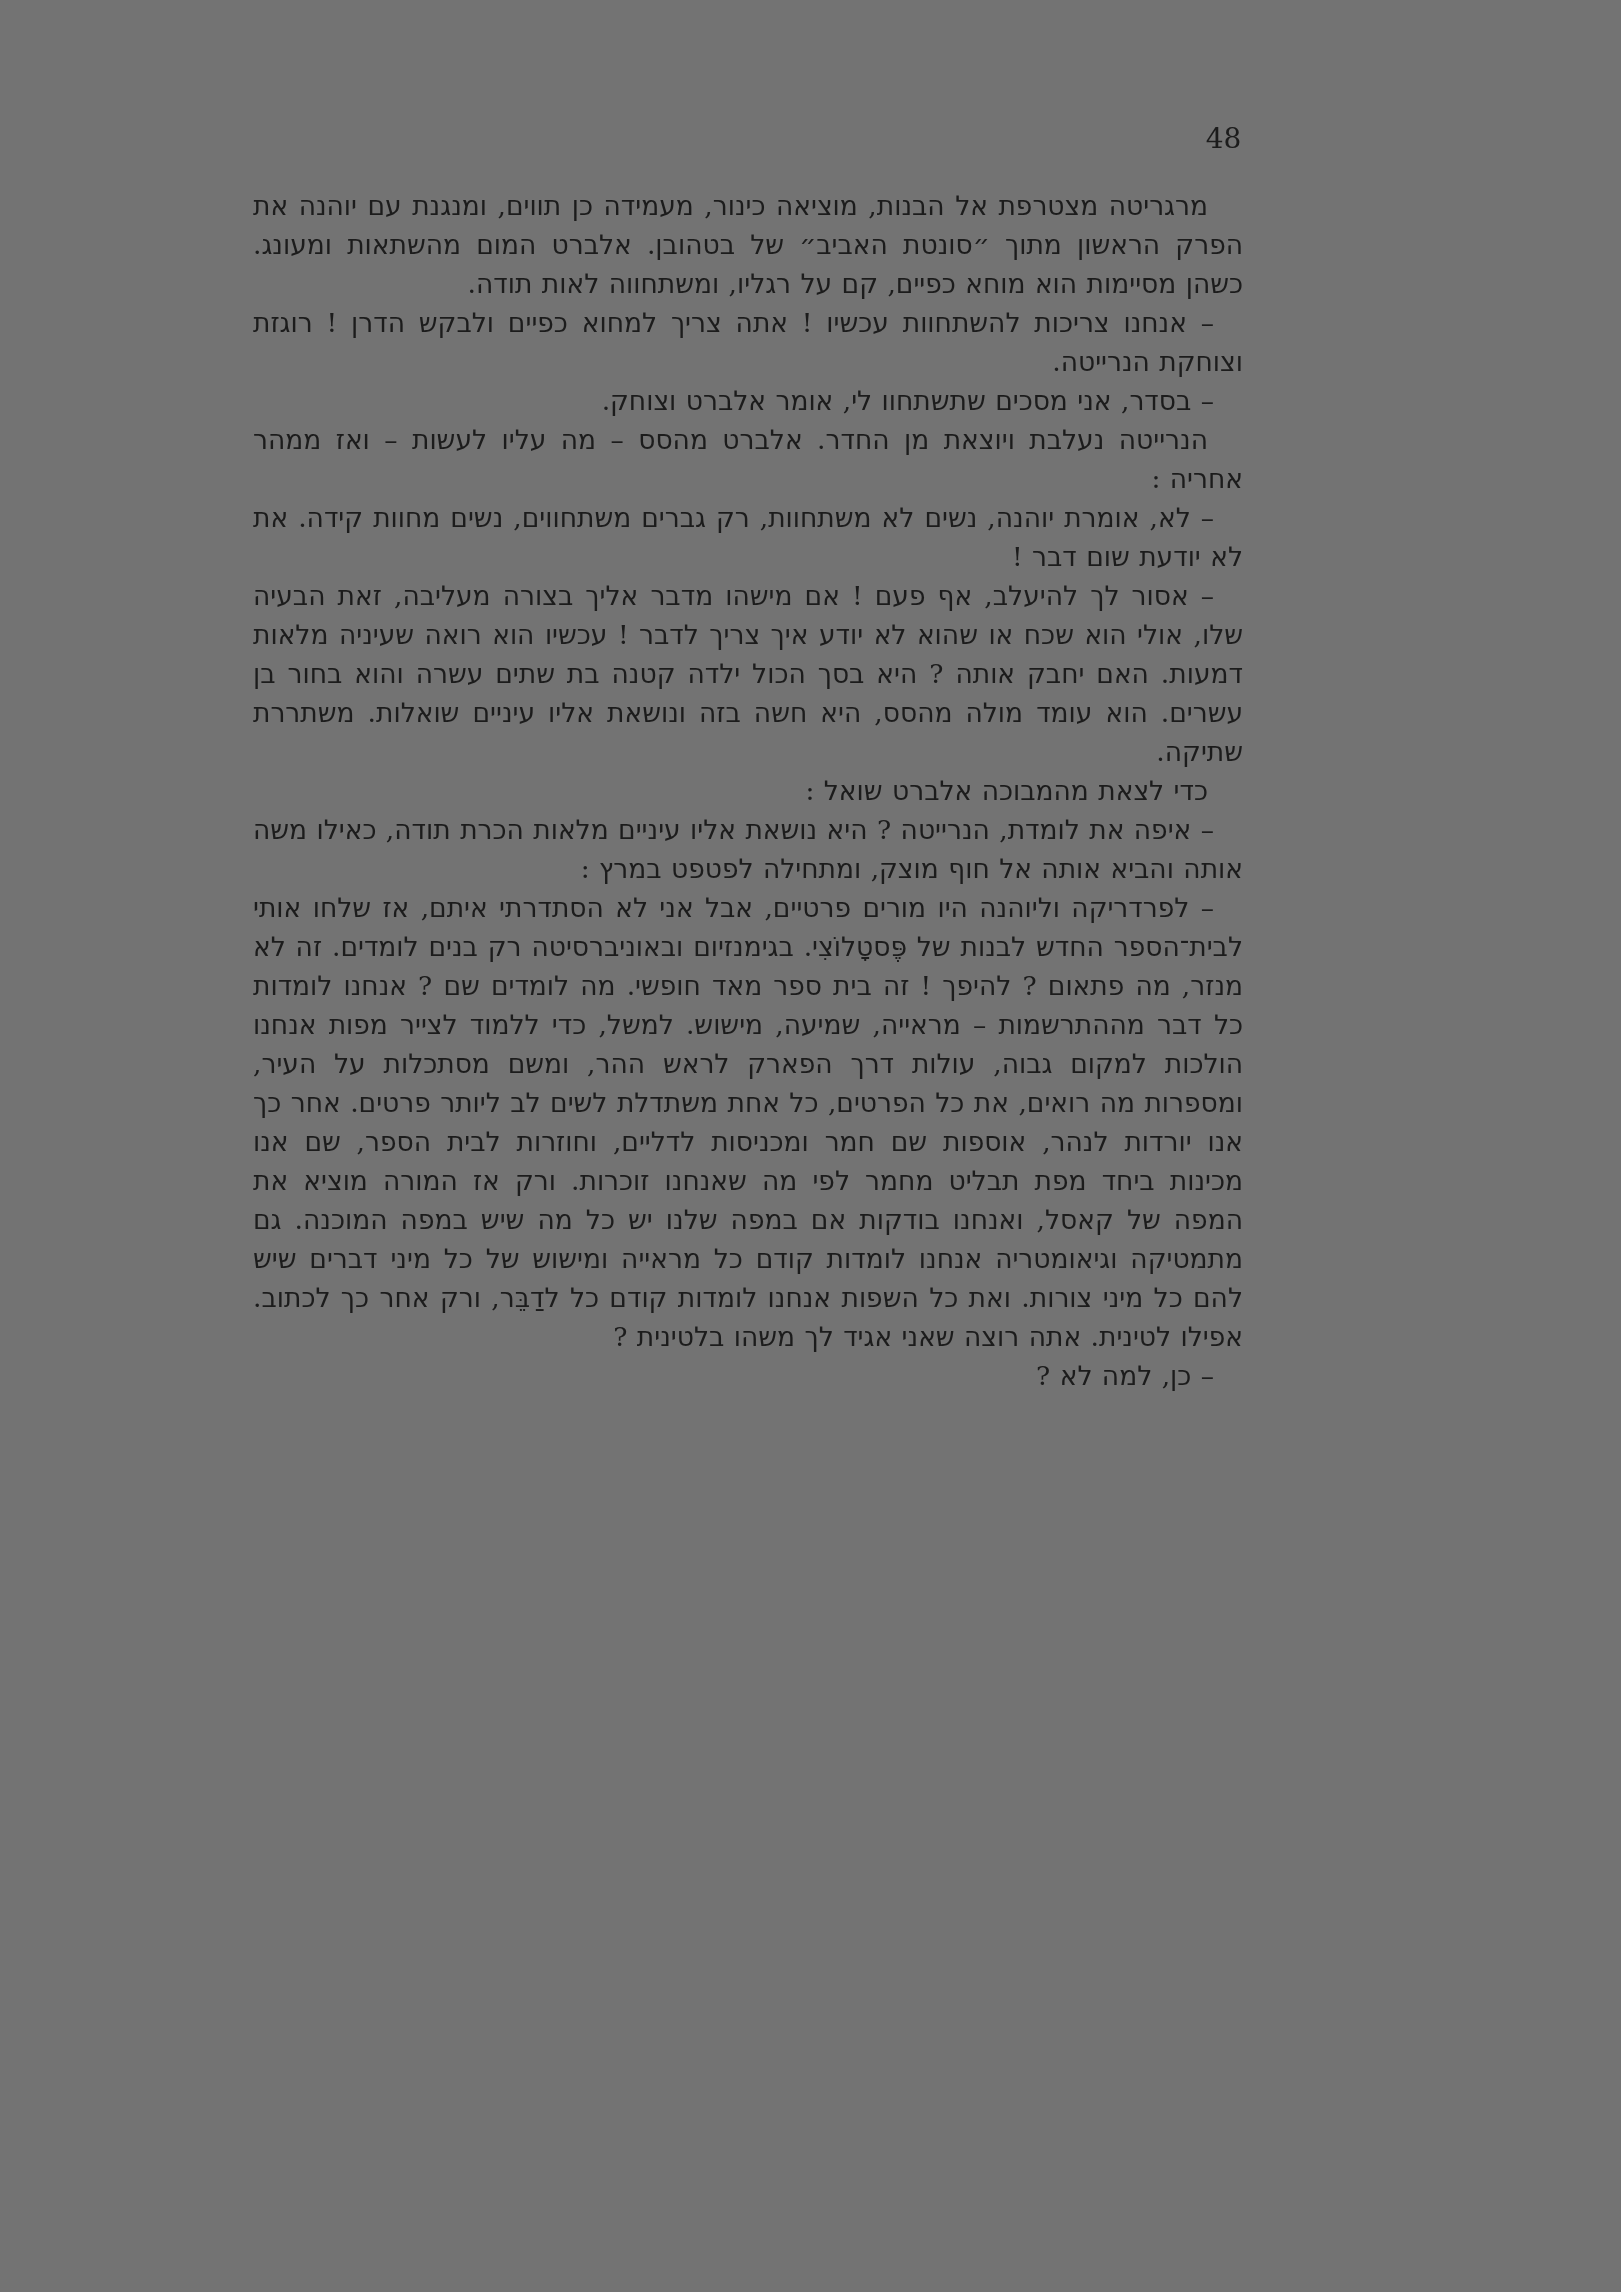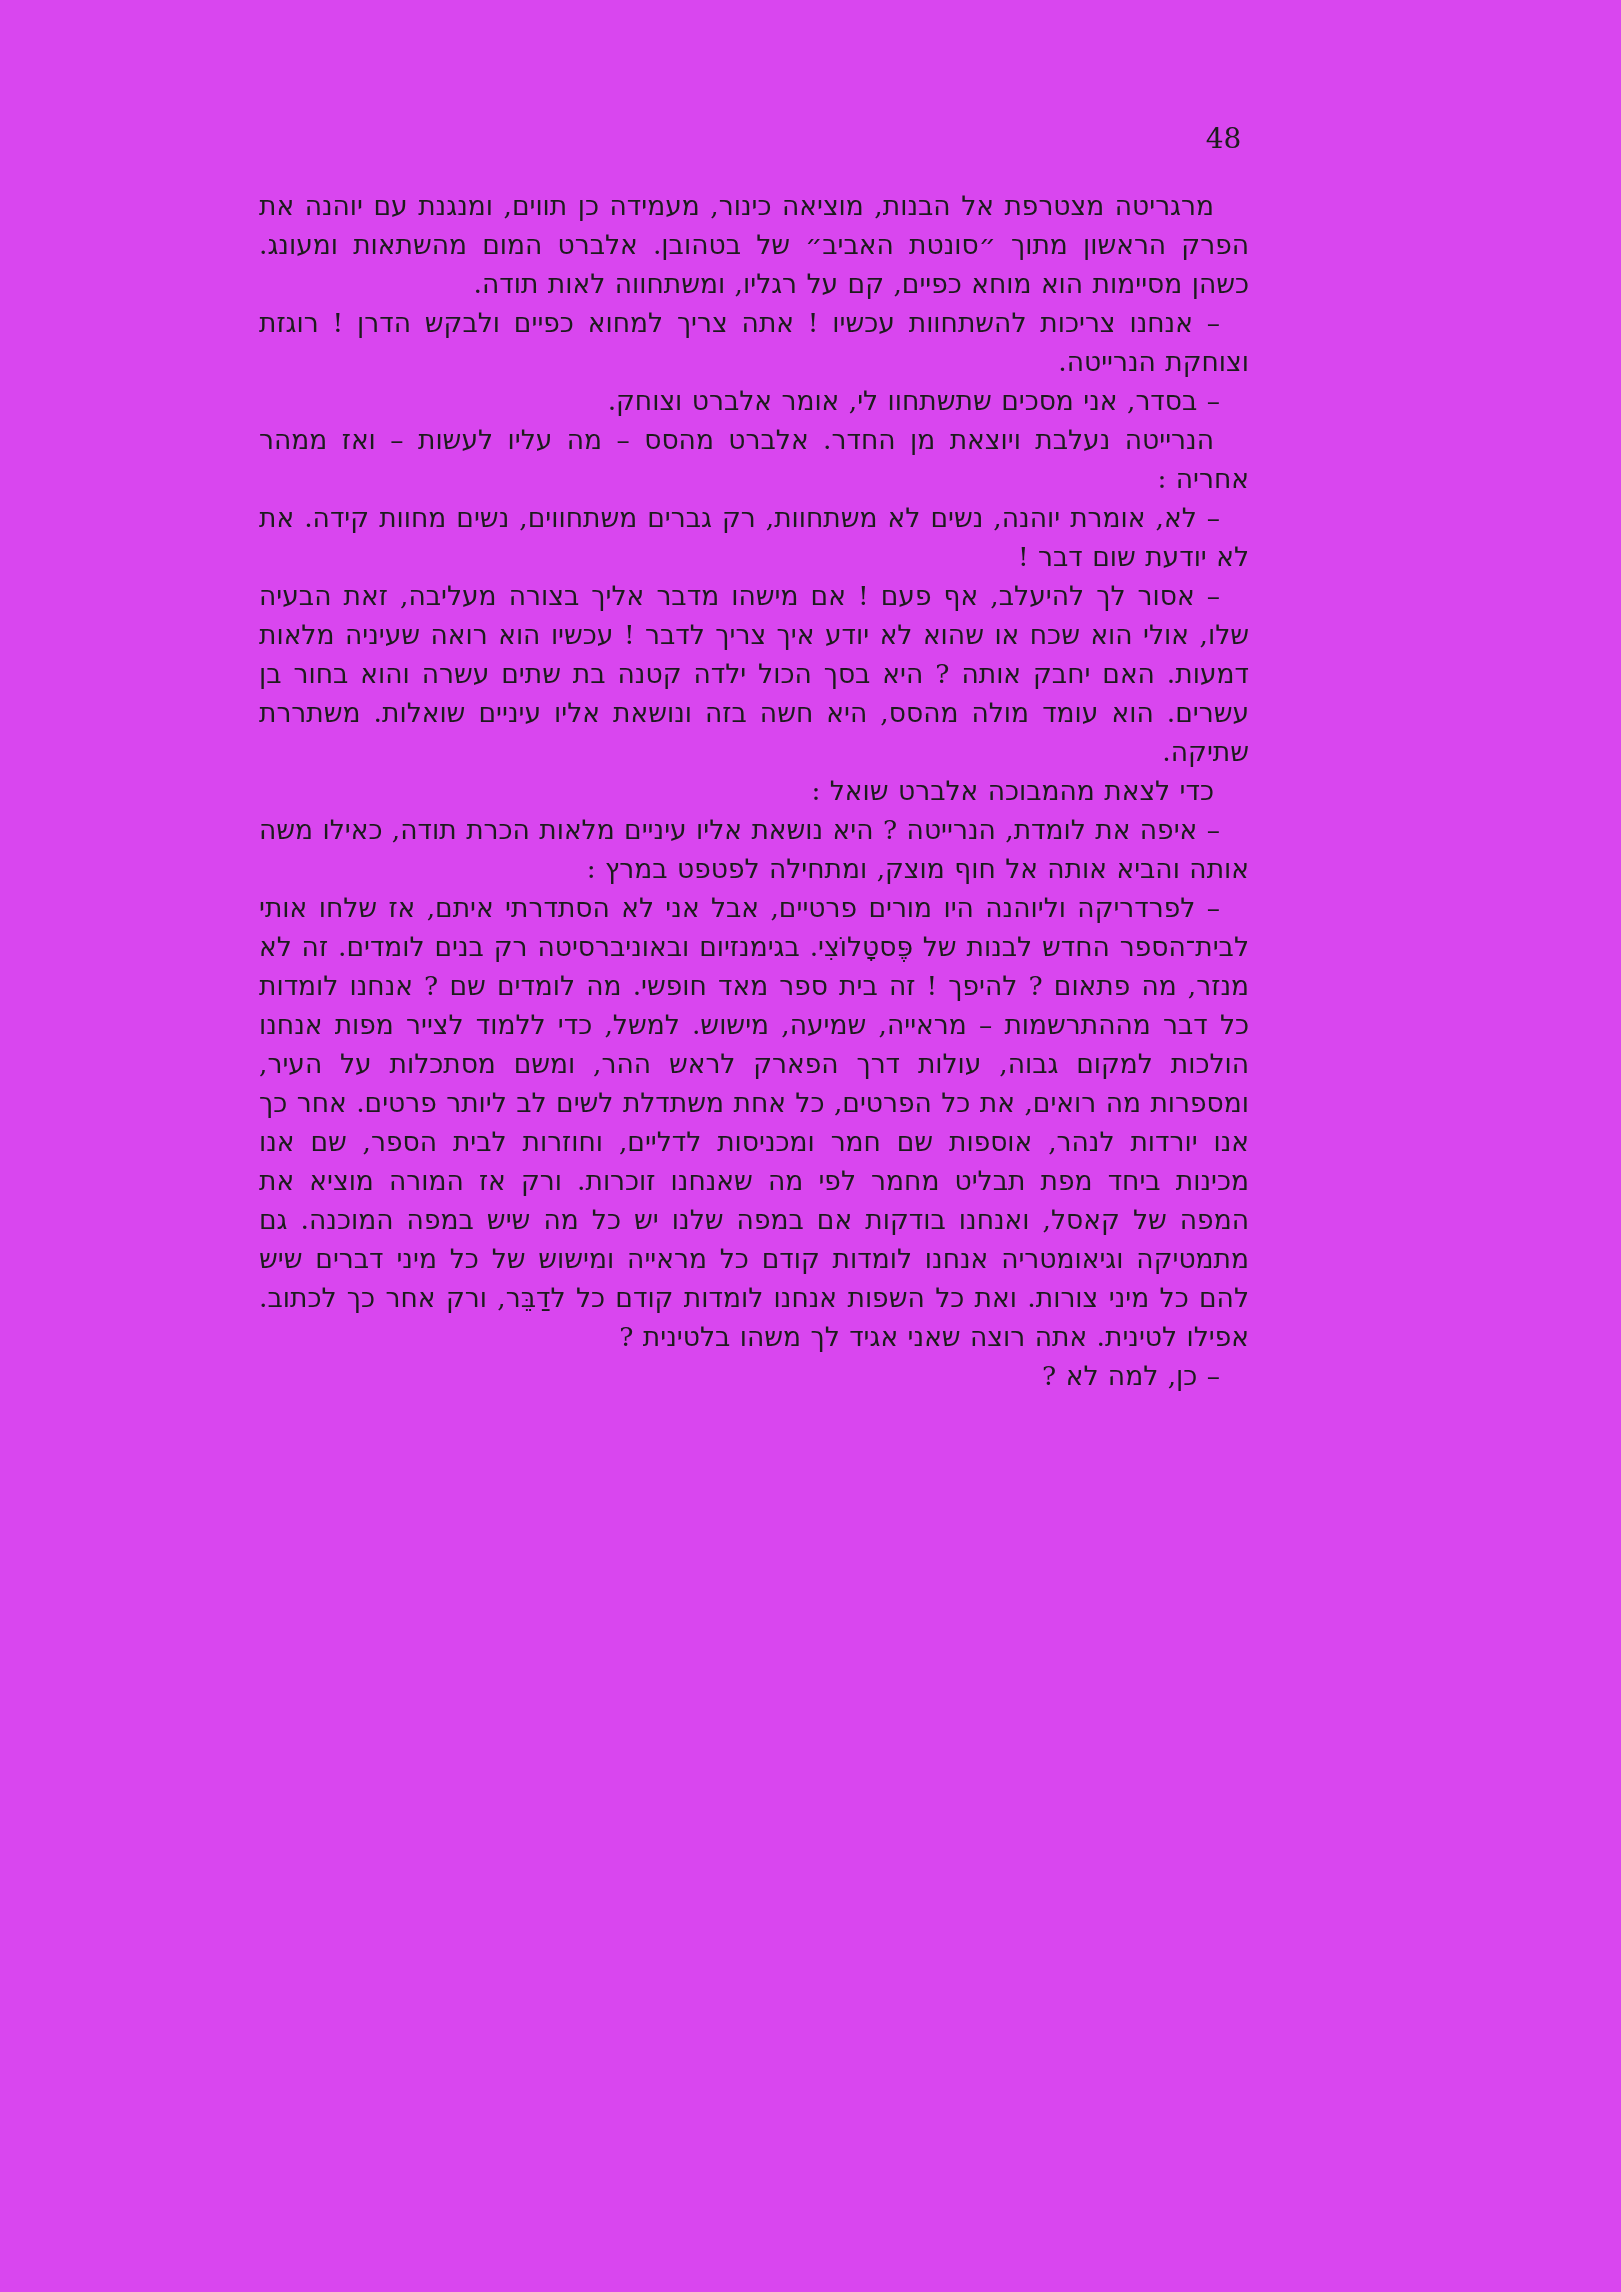--- a/index.html
+++ b/index.html
@@ -4,39 +4,39 @@
 <style>
   html, body {
     margin: 0;
     padding: 0;
     background: #ffffff;
   }
   .page {
     position: relative;
     width: 1621px;
     height: 2293px;
-    background: #d946ef;
+    background: #737373;
     overflow: hidden;
     font-family: "DejaVu Serif", "DejaVu Sans", serif;
     color: #1c1c1c;
   }
   .page-number {
     position: absolute;
     top: 122px;
     left: 1194px;
     width: 59px;
     text-align: center;
     font-size: 28px;
     font-family: "DejaVu Serif", "DejaVu Sans", serif;
     color: #1c1c1c;
   }
   .text-block {
     position: absolute;
     top: 186px;
-    left: 259px;
+    left: 253px;
     width: 990px;
     direction: rtl;
     unicode-bidi: embed;
   }
   .para {
     margin: 0;
     padding: 0;
     font-size: 26.5px;
     line-height: 39px;
     text-align: justify;

